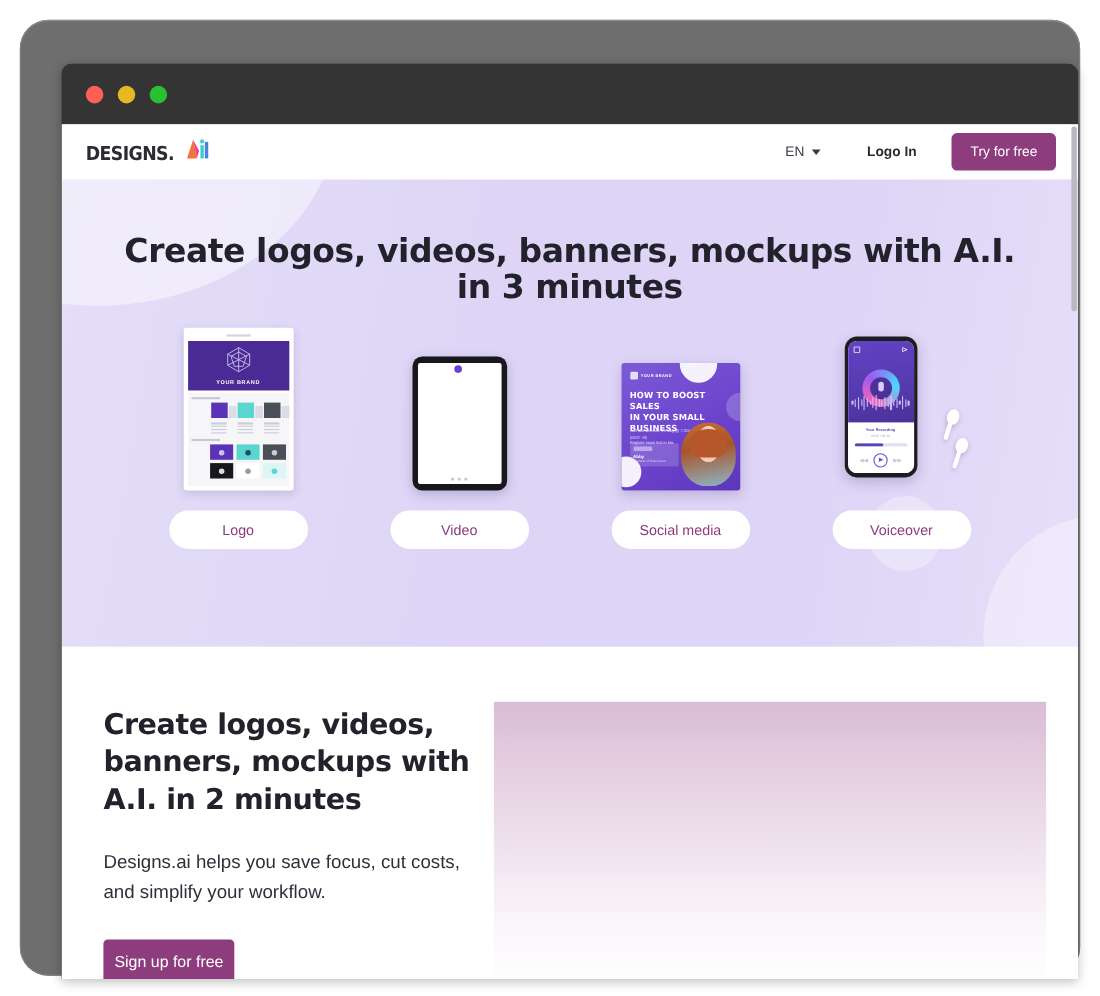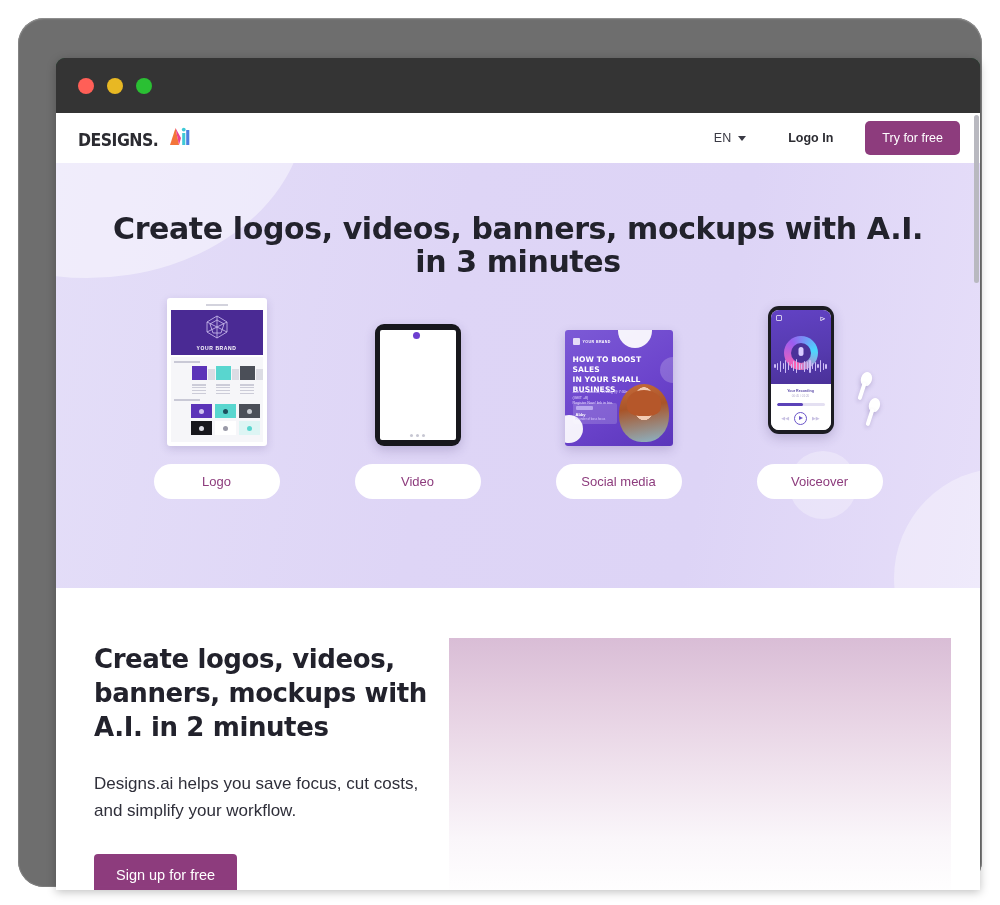--- a/index.html
+++ b/index.html
@@ -368,21 +368,21 @@
   #feature-body {
     margin-top: 25px;
     font-size: 17px;
     line-height:1.6;
     color:#2f2f3a;
   }
   #signup-button {
     margin-top: 30px;
     background:#8d3c7d; color:#fff;
     border:none; border-radius:4px;
-    padding: 13px 22px;
+    padding: 13px 10px;
     font-size: 14.5px;
     cursor:pointer;
     font-family:"Liberation Sans",sans-serif;
   }
   #feature-media {
     margin-left: 8px;
     width: 502px; height: 258px;
     background: linear-gradient(180deg,#d9bdd6 0%, #e4cde0 22%, #f0e3ee 52%, #faf6fa 78%, #ffffff 100%);
   }
 </style>

